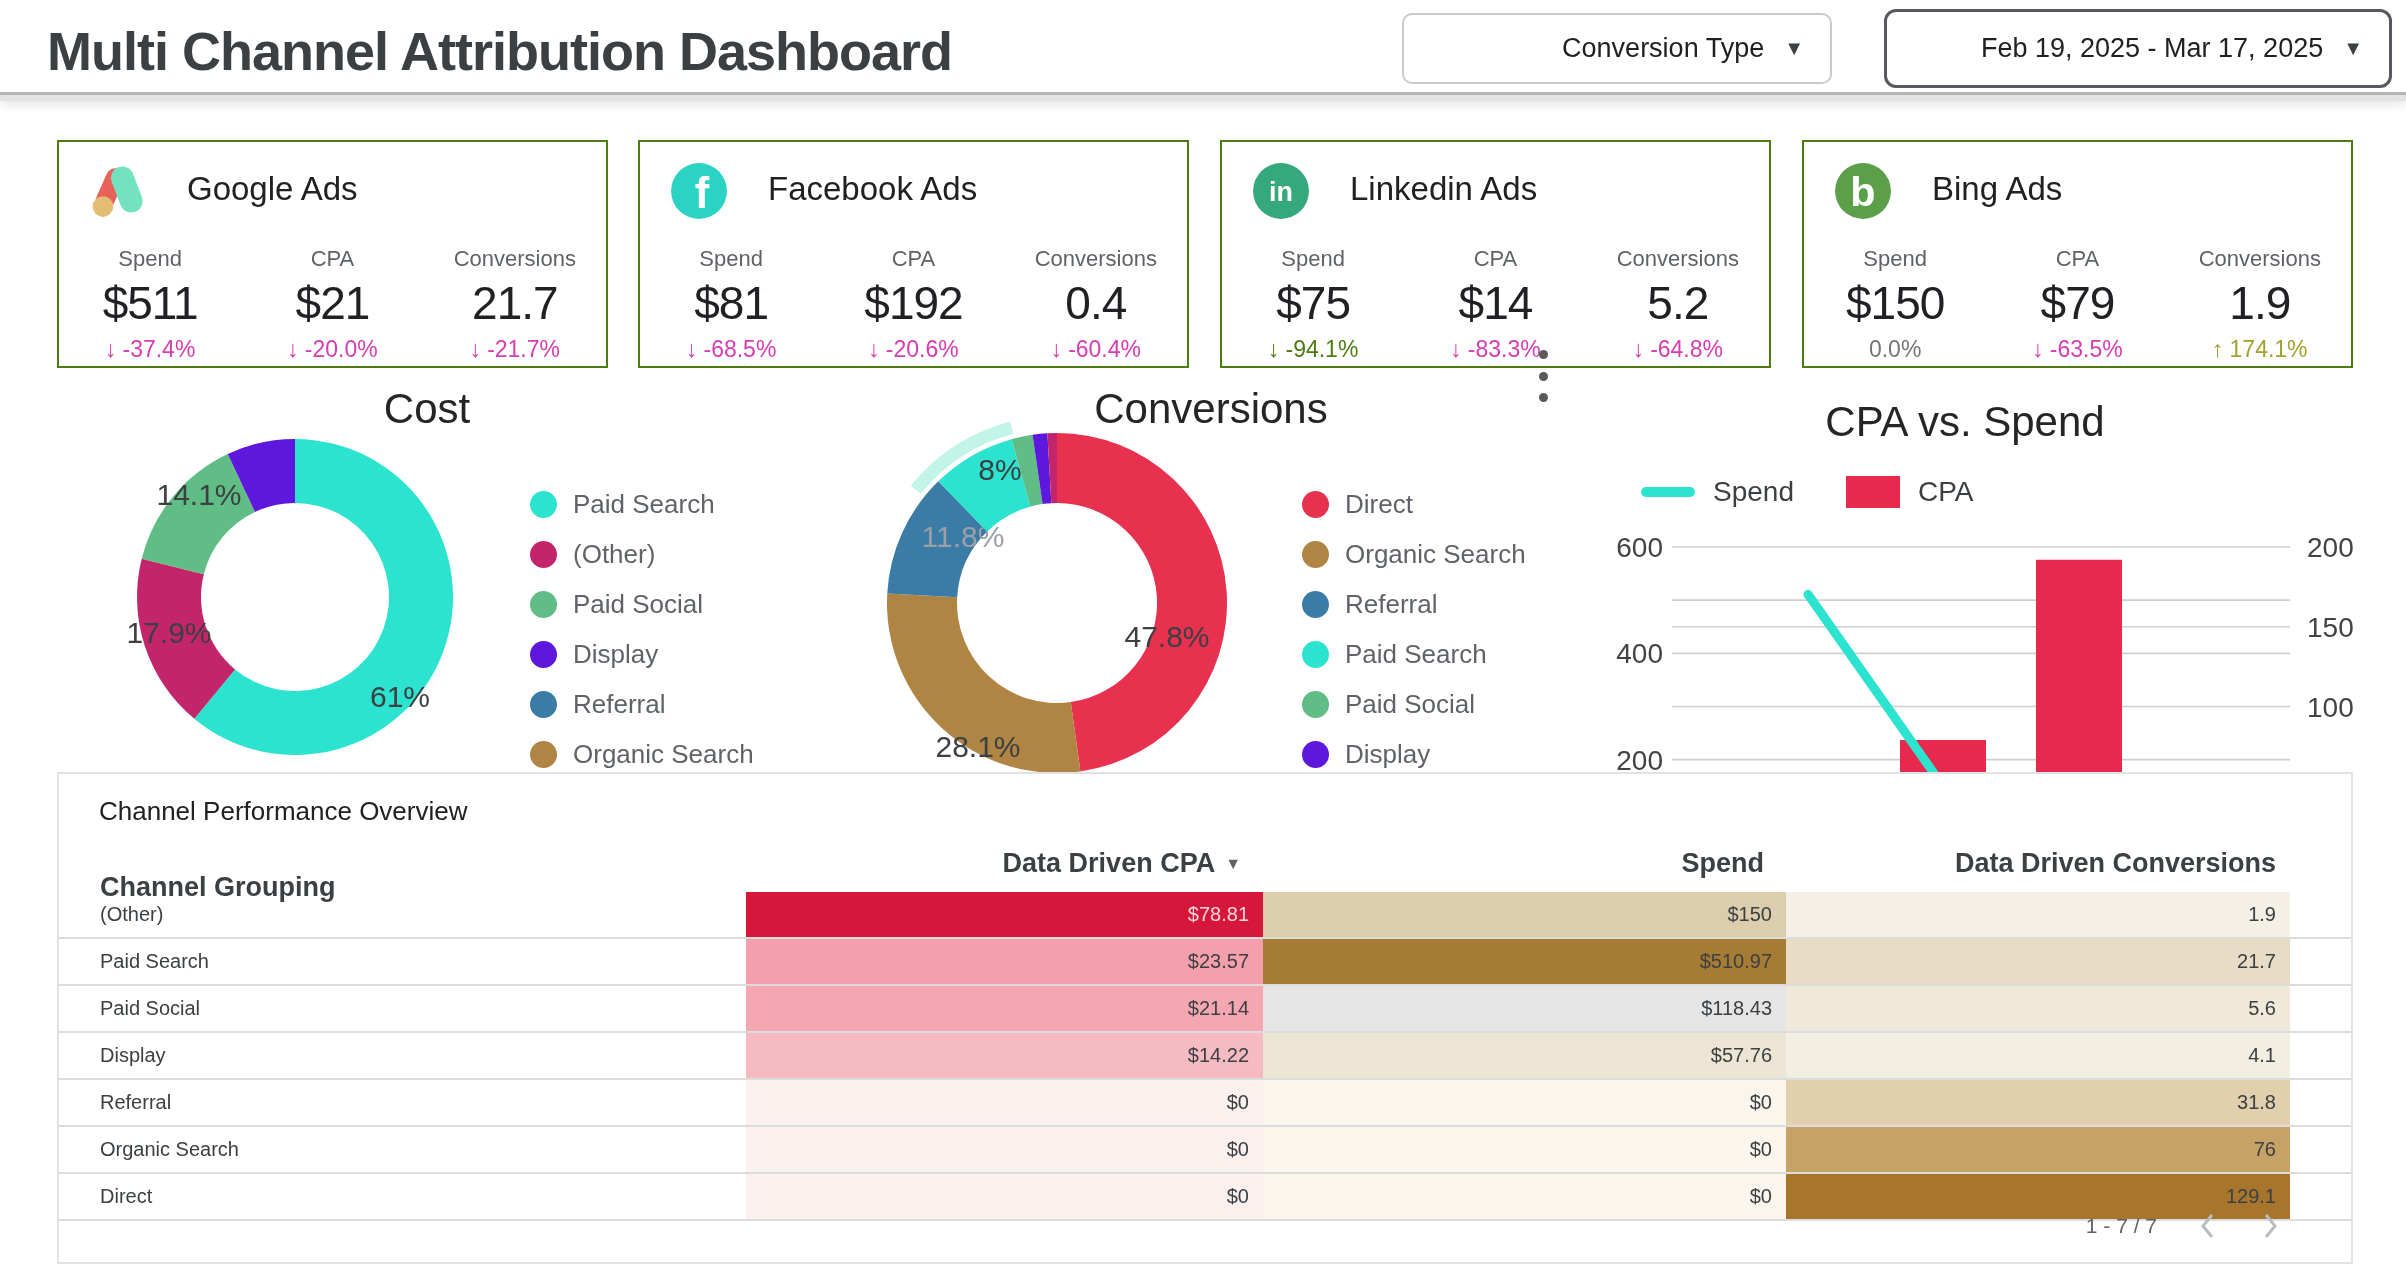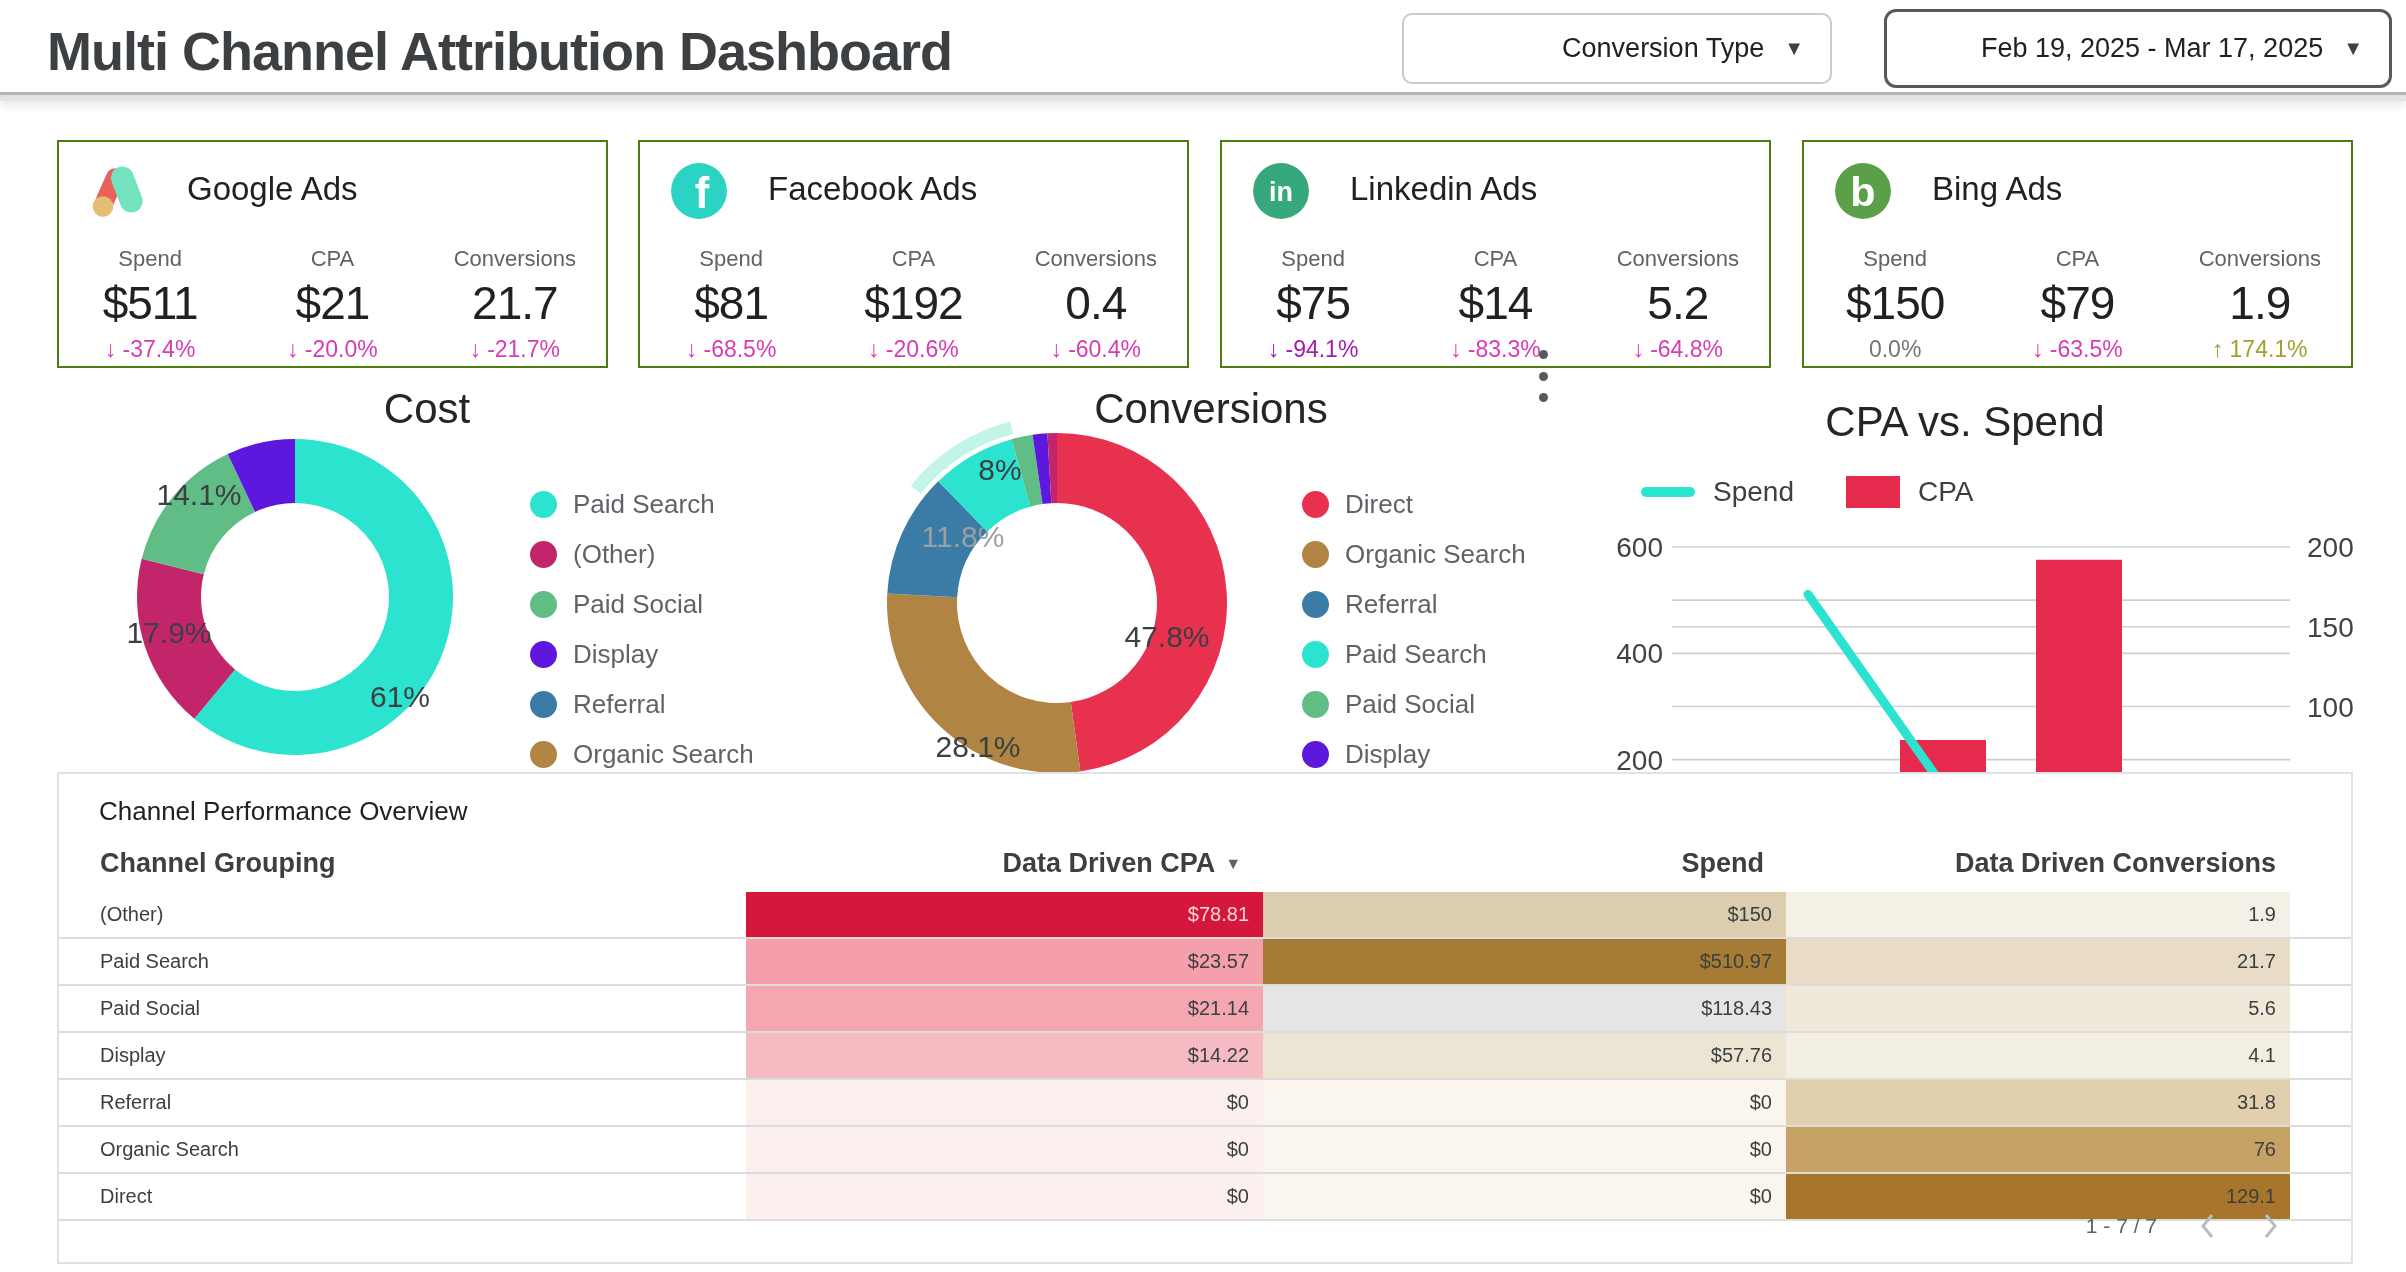--- a/index.html
+++ b/index.html
@@ -135,21 +135,21 @@
       <article class="card" style="left: 1220px;">
         <div class="icon"><svg viewBox="0 0 56 56" width="58" height="58">
             <circle cx="28" cy="28" r="27" fill="#36a87d"></circle>
             <text x="28" y="38" font-size="26" font-weight="bold" fill="#fff" text-anchor="middle">in</text>
           </svg></div>
         <div class="name">Linkedin Ads</div>
         <div class="metrics">
           <div class="metric">
             <div class="m-label">Spend</div>
             <div class="m-value">$75</div>
-            <div class="m-delta" style="color: #a21caf;"><span class="arr">↓</span><span>-94.1%</span></div>
+            <div class="m-delta" style="color: #4d7c0f;"><span class="arr">↓</span><span>-94.1%</span></div>
           </div>
           <div class="metric">
             <div class="m-label">CPA</div>
             <div class="m-value">$14</div>
             <div class="m-delta" style="color: rgb(217, 59, 177);"><span class="arr">↓</span><span>-83.3%</span></div>
           </div>
           <div class="metric">
             <div class="m-label">Conversions</div>
             <div class="m-value">5.2</div>
             <div class="m-delta" style="color: rgb(217, 59, 177);"><span class="arr">↓</span><span>-64.8%</span></div>
@@ -316,21 +316,21 @@
         <text x="263" y="524" font-size="28" fill="#424242" text-anchor="middle">google</text>
         <text x="398" y="524" font-size="28" fill="#424242" text-anchor="middle">bing</text>
         <text x="534" y="524" font-size="28" fill="#424242" text-anchor="middle">facebook</text>
         <text x="669" y="524" font-size="28" fill="#424242" text-anchor="middle">linkedin</text>
       </svg>
     </section>
 
   <section class="table-card">
     <div class="table-title">Channel Performance Overview</div>
     <div class="thead" id="thead">
-        <div class="th " style="left: 41px; width: 600px;"><span>Channel Grouping</span></div>
+        <div class="th " style="left: 41px; width: 600px; margin-top: 24px;"><span>Channel Grouping</span></div>
         <div class="th right" style="left: 687px; width: 495px;"><span>Data Driven CPA</span><span class="sort-caret">▼</span></div>
         <div class="th right" style="left: 1204px; width: 501px;"><span>Spend</span></div>
         <div class="th right" style="left: 1727px; width: 490px;"><span>Data Driven Conversions</span></div>
       </div>
     <div class="rows" id="trows">
         <div class="trow">
           <div class="td ch">(Other)</div>
           <div class="td num" style="background: rgb(213, 23, 60); color: rgb(255, 214, 218);">$78.81</div>
           <div class="td num" style="background: rgb(219, 205, 174);">$150</div>
           <div class="td num" style="background: rgb(244, 240, 230);">1.9</div>

